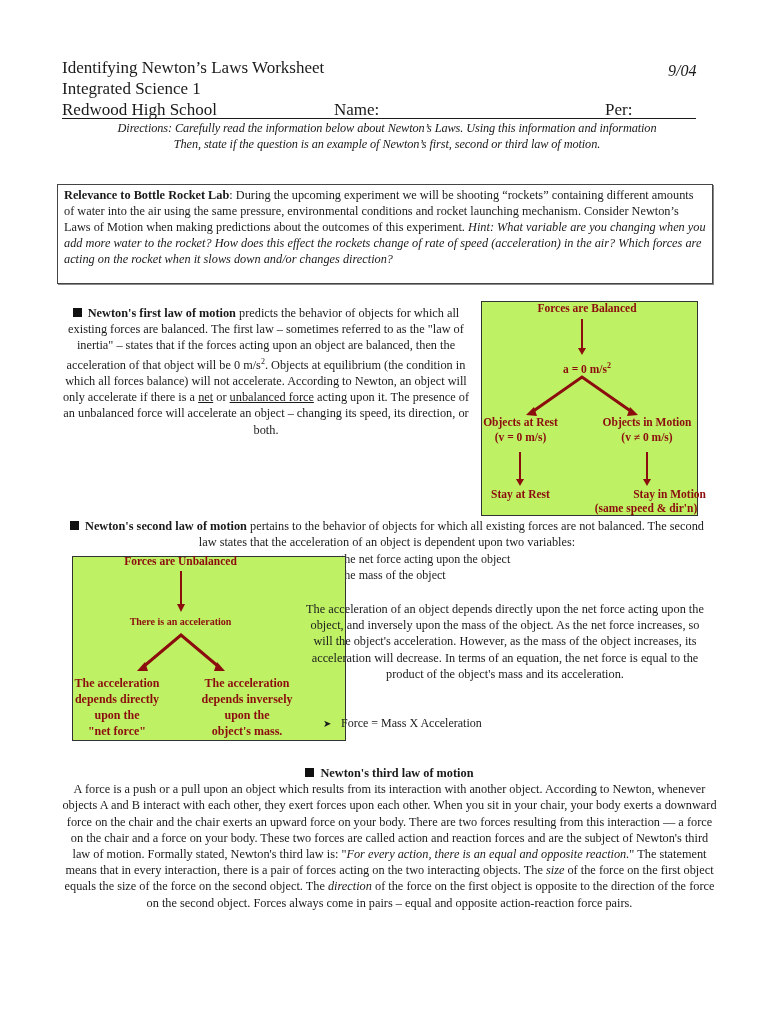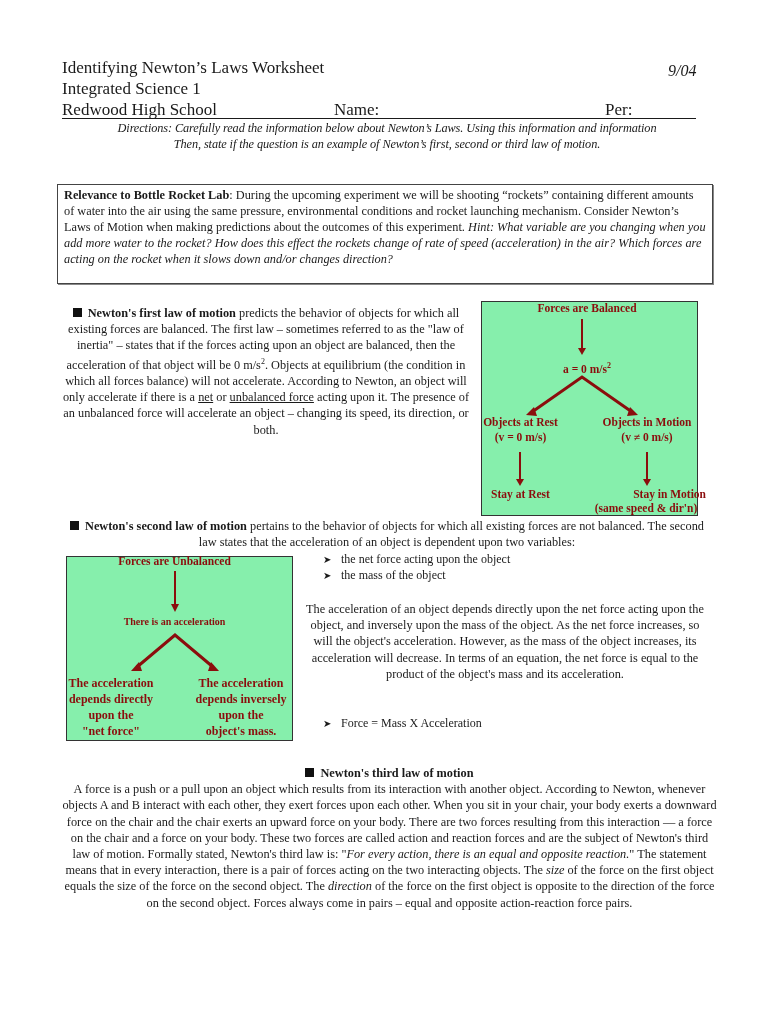--- a/index.html
+++ b/index.html
@@ -8,21 +8,21 @@
   .hdr { font-size: 17px; line-height: 21px; }
   .date { font-size: 16px; font-style: italic; }
   .hrule { position: absolute; left: 62px; width: 634px; height: 0; border-top: 1px solid #1a1a1a; }
   .dir { font-size: 12.3px; font-style: italic; line-height: 16px; letter-spacing: -0.1px; }
   .relbox { position: absolute; left: 57px; top: 184px; width: 656px; height: 100px; border: 1px solid #444; box-shadow: 1px 1px 0 #888; padding: 2px 6px; box-sizing: border-box; font-size: 12.3px; line-height: 16px; }
   .body { font-size: 12.3px; line-height: 16.2px; }
   .sq { display: inline-block; width: 9px; height: 9px; background: #111; margin-right: 6px; vertical-align: 0px; }
   b { font-weight: bold; }
   u { text-decoration: underline; }
   i { font-style: italic; }
-  .diag { position: absolute; border: 1px solid #333; background: #86efac; }
+  .diag { position: absolute; border: 1px solid #333; background: #bef264; }
   .red { color: #8b0d0d; font-family: "Liberation Serif", serif; font-weight: bold; font-size: 11.5px; line-height: 15px; text-align: center; position: absolute; white-space: nowrap; }
   .bullet { position: absolute; font-size: 12px; line-height: 16px; }
   .arrowmark { display: inline-block; width: 18px; font-size: 10px; }
   svg .ln { stroke: #8b0d0d; stroke-width: 2; fill: none; }
   svg .hd { fill: #8b0d0d; }
   sup { font-size: 8px; }
 </style>
 </head>
 <body>
 
@@ -71,21 +71,21 @@
   <div class="red" style="left:104px; width:120px; top:199px;">(same speed &amp; dir'n)</div>
 </div>
 
 <div class="abs body" style="left:62px; top:518px; width:650px;">
   <span class="sq"></span><b>Newton's second law of motion</b><span> pertains to the behavior of objects for which all existing forces are not balanced. The second law states that the acceleration of an object is dependent upon two variables:</span>
 </div>
 
 <div class="bullet" style="left:323px; top:551px;"><span class="arrowmark">➤</span><span>the net force acting upon the object</span></div>
 <div class="bullet" style="left:323px; top:567px;"><span class="arrowmark">➤</span><span>the mass of the object</span></div>
 
-<div class="diag" style="left:66px; top:556px; width:225px; height:183px;">
+<div class="diag" style="left:72px; top:556px; width:225px; height:183px;padding-left:47px;">
   <svg width="225" height="183" style="position:absolute; left:0; top:0;">
     <line class="ln" x1="108" y1="14" x2="108" y2="48"></line>
     <polygon class="hd" points="104,47 112,47 108,55"></polygon>
     <polyline class="ln" points="70,110 108,78 146,110" style="stroke-width:3"></polyline>
     <polygon class="hd" points="64,114 72,105 75,114"></polygon>
     <polygon class="hd" points="152,114 144,105 141,114"></polygon>
   </svg>
   <div class="red" style="left:0; width:215px; top:-3px;">Forces are Unbalanced</div>
   <div class="red" style="left:0; width:215px; top:57px; font-size:10px;">There is an acceleration</div>
   <div class="red" style="left:-6px; width:100px; top:118px; font-size:12px; line-height:16px;">

